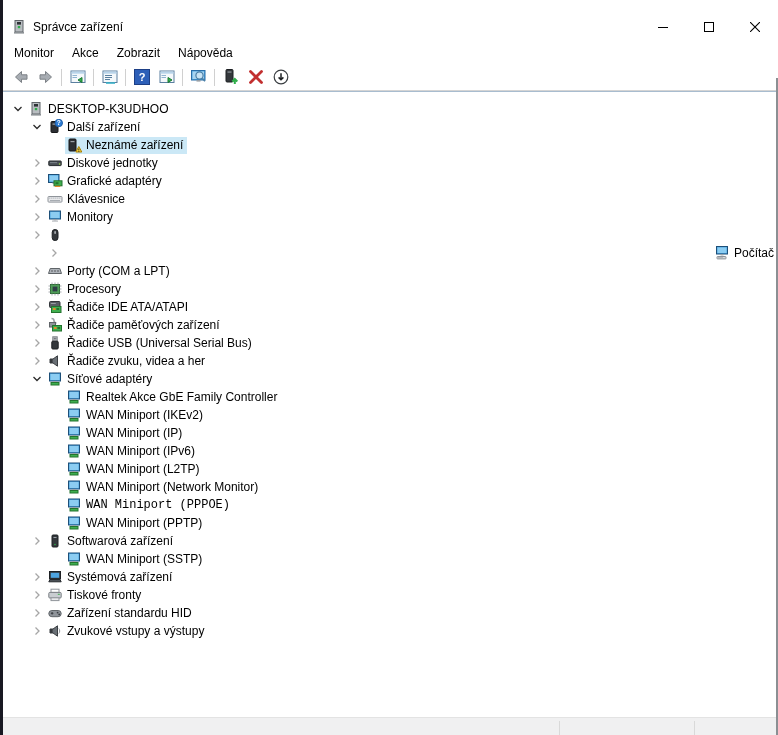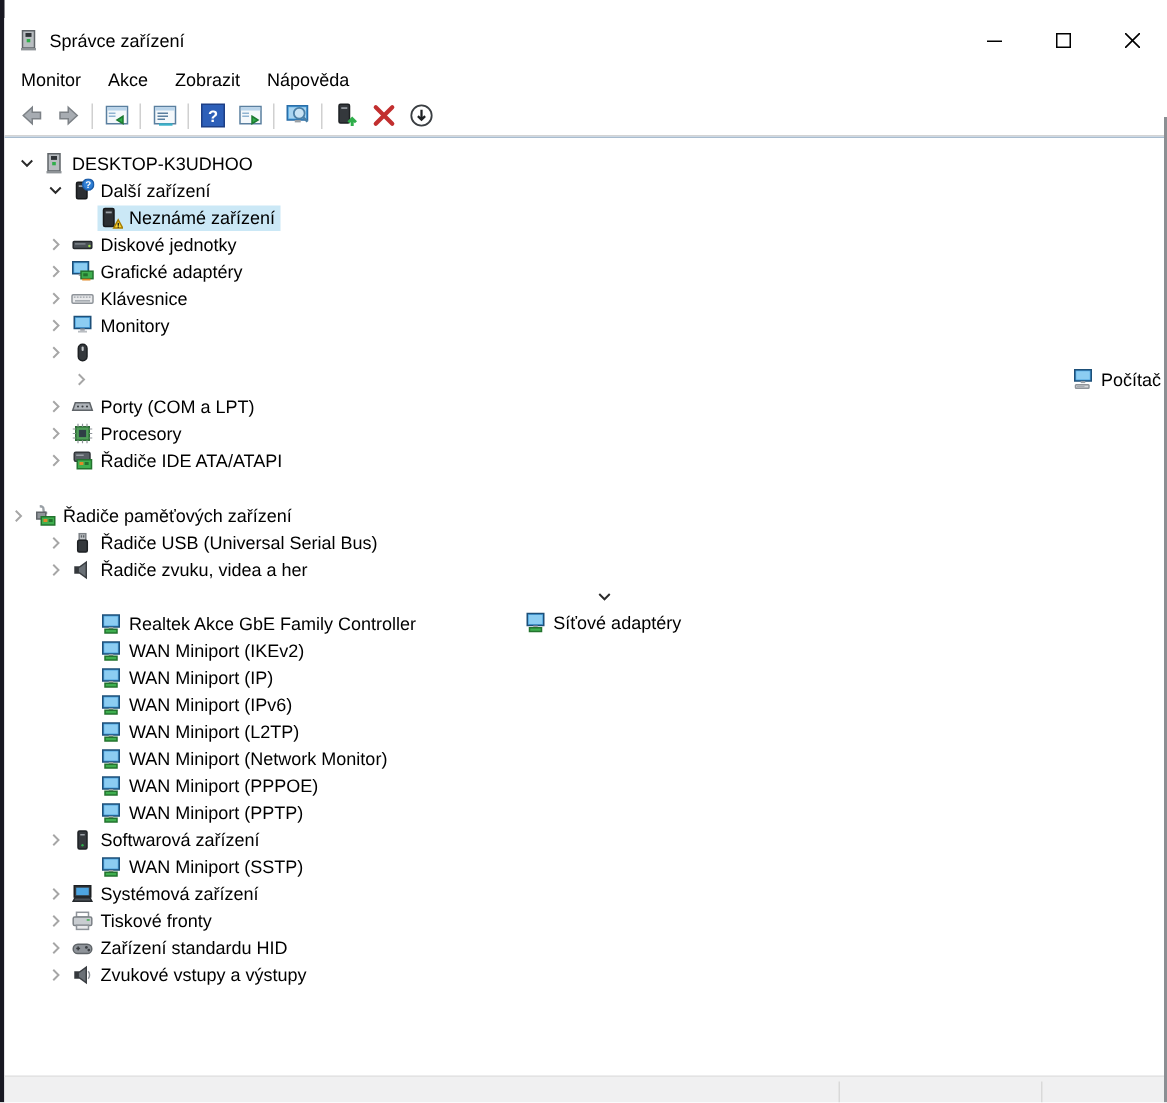--- a/index.html
+++ b/index.html
@@ -395,21 +395,21 @@
                 <rect x="2.5" y="2.5" width="10.5" height="6" rx="1" fill="#585e64" stroke="#33373b"></rect>
                 <rect x="3.8" y="4" width="5" height="1" fill="#9aa0a6"></rect>
                 <rect x="4.5" y="7.5" width="9.5" height="6" fill="#3faf4f" stroke="#23732e"></rect>
                 <rect x="6" y="9" width="2.6" height="2" fill="#e08a2a"></rect>
                 <rect x="9.5" y="9" width="2.6" height="2" fill="#23732e"></rect>
               </svg>
             </span>
             <span class="tlabel">Řadiče IDE ATA/ATAPI</span>
           </span>
         </div>
-        <div class="tree-row" style=" margin-top: 19px;">
+        <div class="tree-row" style="padding-left: 25px;">
           <span class="chev">
             <svg width="12" height="12" viewBox="0 0 12 12">
               <path d="M4.5 2.5 L8 6 L4.5 9.5" fill="none" stroke="#a6a6a6" stroke-width="1.3"></path>
             </svg>
           </span>
           <span class="rowsel">
             <span class="ticon">
               <svg width="16" height="16" viewBox="0 0 16 16">
                 <path d="M4.5 1.5 C9.5 1.5 4.5 6 9.5 6" stroke="#9aa0a6" fill="none" stroke-width="1.6"></path>
                 <rect x="2.5" y="5.5" width="6" height="4.5" fill="#8f949a" stroke="#5f6468"></rect>
@@ -448,21 +448,21 @@
           <span class="rowsel">
             <span class="ticon">
               <svg width="16" height="16" viewBox="0 0 16 16">
                 <path d="M3 6 L6 6 L10.5 2.8 L10.5 13.2 L6 10 L3 10 Z" fill="#6a7076" stroke="#3a3e42"></path>
                 <rect x="3" y="6" width="2.6" height="4" fill="#34383c"></rect>
               </svg>
             </span>
             <span class="tlabel">Řadiče zvuku, videa a her</span>
           </span>
         </div>
-        <div class="tree-row" style="padding-left: 25px; flex-direction: column;">
+        <div class="tree-row" style="padding-left: 25px;">
           <span class="chev">
             <svg width="12" height="12" viewBox="0 0 12 12">
               <path d="M2.5 4 L6 7.5 L9.5 4" fill="none" stroke="#2b2b2b" stroke-width="1.3"></path>
             </svg>
           </span>
           <span class="rowsel">
             <span class="ticon">
               <svg width="16" height="16" viewBox="0 0 16 16">
                 <rect x="2.5" y="2" width="11" height="8" fill="#4da4e0" stroke="#1d4f78"></rect>
                 <rect x="3.5" y="3" width="9" height="6" fill="#8ccdf2"></rect>
@@ -550,21 +550,21 @@
               <svg width="16" height="16" viewBox="0 0 16 16">
                 <rect x="2.5" y="2" width="11" height="8" fill="#4da4e0" stroke="#1d4f78"></rect>
                 <rect x="3.5" y="3" width="9" height="6" fill="#8ccdf2"></rect>
                 <rect x="6.5" y="10" width="3" height="1.5" fill="#9aa0a6"></rect>
                 <rect x="4" y="11.5" width="8" height="2.5" fill="#3faf4f" stroke="#23732e"></rect>
               </svg>
             </span>
             <span class="tlabel">WAN Miniport (Network Monitor)</span>
           </span>
         </div>
-        <div class="tree-row" style="padding-left: 44px;">
+        <div class="tree-row" style="padding-left: 44px; font-family: Liberation Mono, monospace;">
           <span class="chev"></span>
           <span class="rowsel">
             <span class="ticon">
               <svg width="16" height="16" viewBox="0 0 16 16">
                 <rect x="2.5" y="2" width="11" height="8" fill="#4da4e0" stroke="#1d4f78"></rect>
                 <rect x="3.5" y="3" width="9" height="6" fill="#8ccdf2"></rect>
                 <rect x="6.5" y="10" width="3" height="1.5" fill="#9aa0a6"></rect>
                 <rect x="4" y="11.5" width="8" height="2.5" fill="#3faf4f" stroke="#23732e"></rect>
               </svg>
             </span>

